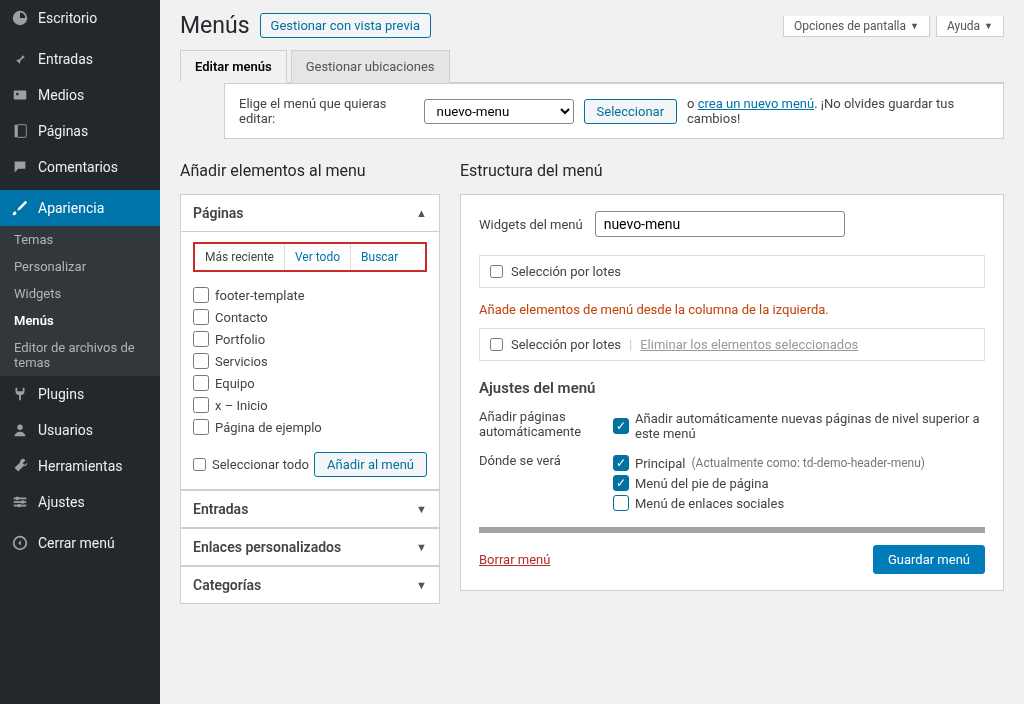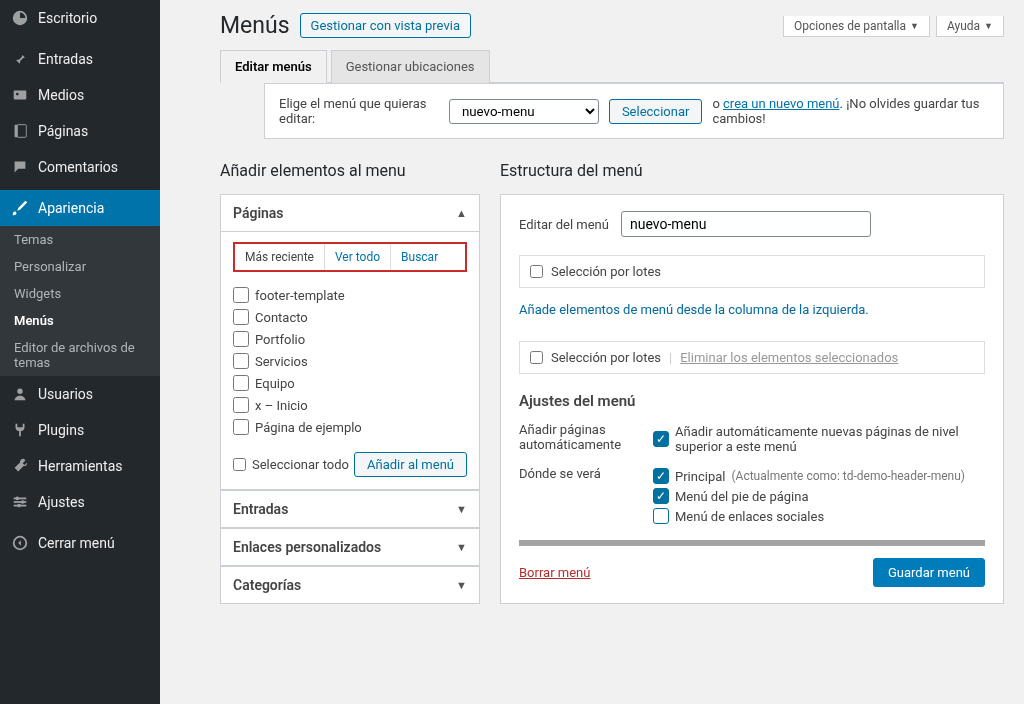--- a/index.html
+++ b/index.html
@@ -1,17 +1,17 @@
 <!DOCTYPE html>
 <html><head>
 <meta charset="utf-8">
 <style>
 * { margin: 0; padding: 0; box-sizing: border-box; font-family: -apple-system, BlinkMacSystemFont, "Segoe UI", Roboto, sans-serif; }
 body { background: #f1f1f1; font-size: 13px; color: #444; }
-.wrap { display: flex; width: 1024px; height: 704px; gap: 40px; }
+.wrap { display: flex; width: 1024px; height: 704px; }
 
 
 .sidebar { width: 160px; background: #23282d; color: #eee; flex-shrink: 0; }
 .sidebar-item { display: flex; align-items: center; padding: 8px 10px; color: #eee; cursor: pointer; font-size: 14px; }
 .sidebar-item .icon { width: 20px; height: 20px; margin-right: 8px; display: flex; align-items: center; justify-content: center; opacity: 0.6; }
 .sidebar-item.active { background: #0073aa; color: #fff; position: relative; }
 .sidebar-item.active .icon { opacity: 1; }
 .sidebar-item.active::after { content: ""; position: absolute; right: -8px; top: 50%; transform: translateY(-50%); border: 8px solid transparent; border-right-color: #f1f1f1; }
 .submenu { background: #32373c; }
 .submenu-item { padding: 6px 12px 6px 14px; color: #b0b5ba; cursor: pointer; font-size: 13px; }
@@ -63,21 +63,21 @@
 
 .menu-panel { background: #fff; border: 1px solid #ccd0d4; padding: 16px 18px; }
 .field-row { display: flex; align-items: center; gap: 12px; margin-bottom: 18px; }
 .field-row label { font-size: 13px; }
 .field-row input[type=text] { padding: 4px 8px; border: 1px solid #7e8993; border-radius: 3px; width: 250px; font-size: 14px; }
 
 .bulk-box { border: 1px solid #ddd; padding: 8px 10px; display: flex; align-items: center; gap: 8px; margin-bottom: 14px; font-size: 13px; }
 .bulk-box .disabled-link { color: #999; text-decoration: underline; cursor: default; }
 .bulk-box .sep { color: #ccc; }
 
-.instruction { font-size: 13px; color: #0369a1; margin-bottom: 24px; }
+.instruction { font-size: 13px; color: #c2410c; margin-bottom: 11px; }
 
 h3.sub { font-size: 15px; font-weight: 600; margin: 18px 0 12px; }
 .settings-row { display: flex; gap: 24px; margin-bottom: 10px; font-size: 13px; }
 .settings-row .label { width: 110px; flex-shrink: 0; }
 .settings-row .opts { flex: 1; }
 .opt-line { display: flex; align-items: center; gap: 6px; padding: 2px 0; }
 .opt-line .note { color: #777; font-size: 12px; }
 .cb { width: 16px; height: 16px; border: 1px solid #0071a1; border-radius: 3px; display: inline-flex; align-items: center; justify-content: center; background: #fff; cursor: pointer; flex-shrink: 0; }
 .cb.checked { background: #0071a1; color: #fff; font-size: 12px; }
 
@@ -147,33 +147,33 @@
     <div class="submenu">
       <div class="submenu-item">Temas</div>
       <div class="submenu-item">Personalizar</div>
       <div class="submenu-item">Widgets</div>
       <div class="submenu-item current">Menús</div>
       <div class="submenu-item">Editor de archivos de temas</div>
     </div>
     <div class="sidebar-item">
       <span class="icon">
           <svg viewBox="0 0 20 20">
+            <path d="M7 3v4h6V3h2v4a4 4 0 01-4 4v6h-2v-6a4 4 0 01-4-4V3h2z"></path>
+          </svg>
+        </span>
+      <span>Plugins</span>
+    </div>
+    <div class="sidebar-item">
+      <span class="icon">
+          <svg viewBox="0 0 20 20">
             <circle cx="10" cy="7" r="3"></circle>
             <path d="M4 17c0-3 3-5 6-5s6 2 6 5H4z"></path>
           </svg>
         </span>
       <span>Usuarios</span>
-    </div>
-    <div class="sidebar-item">
-      <span class="icon">
-          <svg viewBox="0 0 20 20">
-            <path d="M7 3v4h6V3h2v4a4 4 0 01-4 4v6h-2v-6a4 4 0 01-4-4V3h2z"></path>
-          </svg>
-        </span>
-      <span>Plugins</span>
     </div>
     <div class="sidebar-item">
       <span class="icon">
           <svg viewBox="0 0 20 20">
             <path d="M14 2a4 4 0 00-4 4l-6 6 4 4 6-6a4 4 0 004-4l-3 3-2-2 3-3a4 4 0 00-2-2z"></path>
           </svg>
         </span>
       <span>Herramientas</span>
     </div>
     <div class="sidebar-item">
@@ -308,21 +308,21 @@
             <span>Categorías</span>
             <span class="toggle">▼</span>
           </div>
         </div>
       </div>
 
       <div class="col-right">
         <h2 class="section">Estructura del menú</h2>
         <div class="menu-panel">
           <div class="field-row">
-            <label>Editar del menú</label>
+            <label>Widgets del menú</label>
             <input type="text" value="nuevo-menu" style="">
           </div>
 
           <div class="bulk-box">
             <input type="checkbox" style="">
             <span>Selección por lotes</span>
           </div>
 
           <div class="instruction">Añade elementos de menú desde la columna de la izquierda.</div>
 

